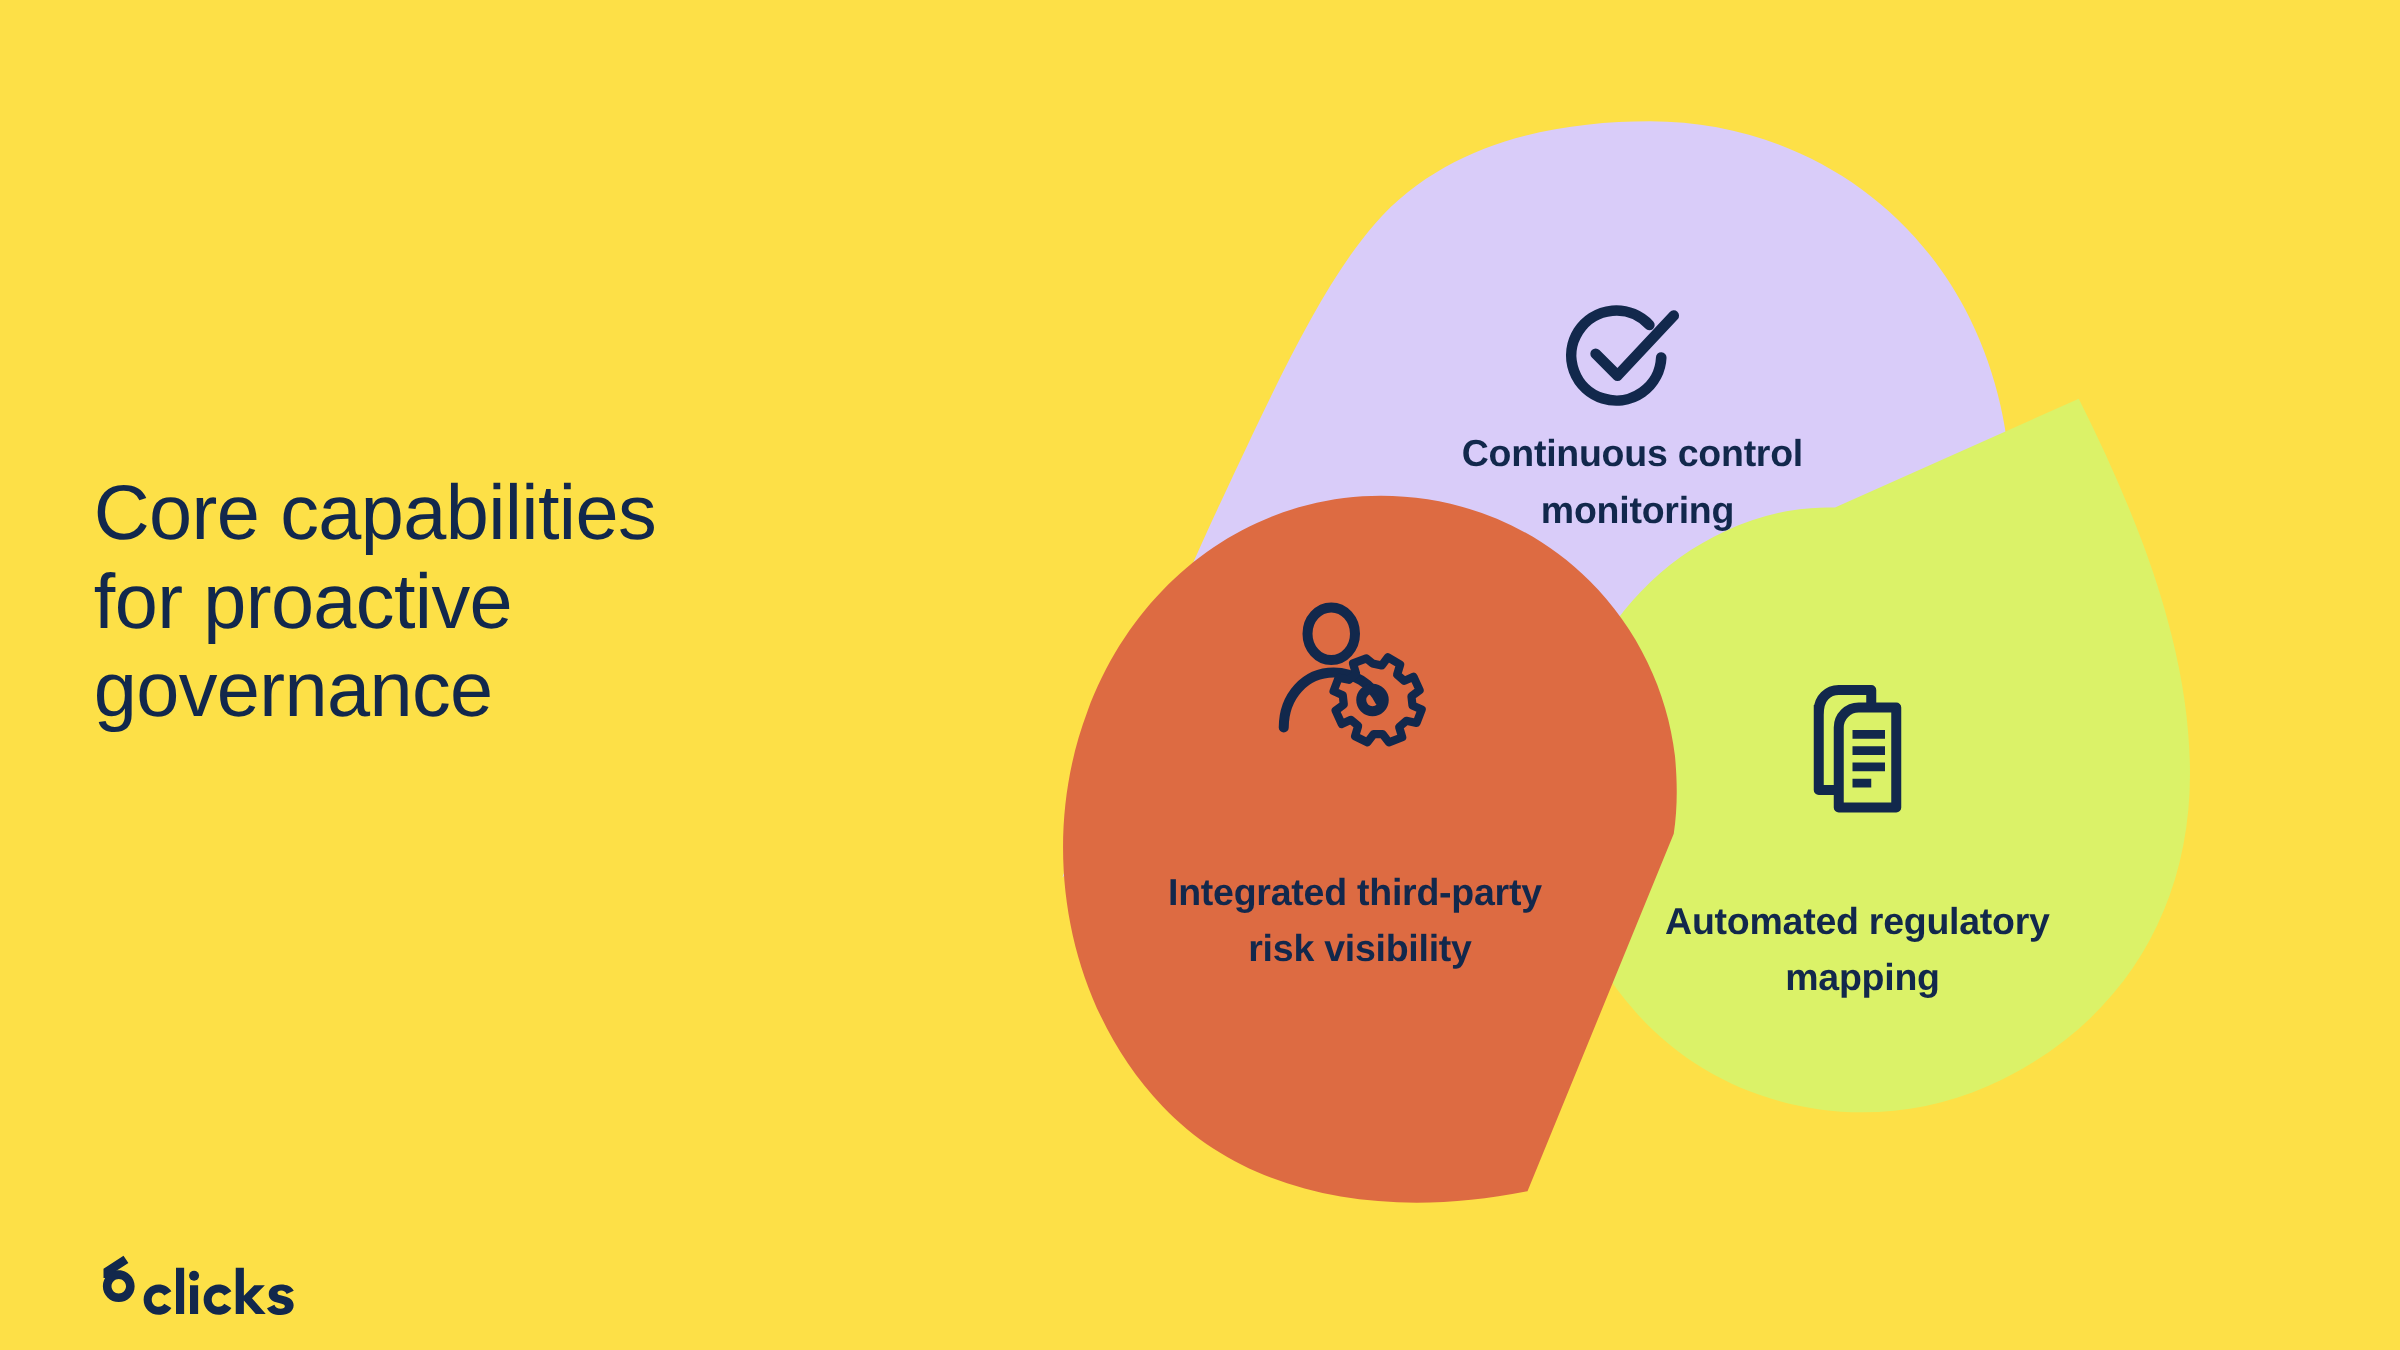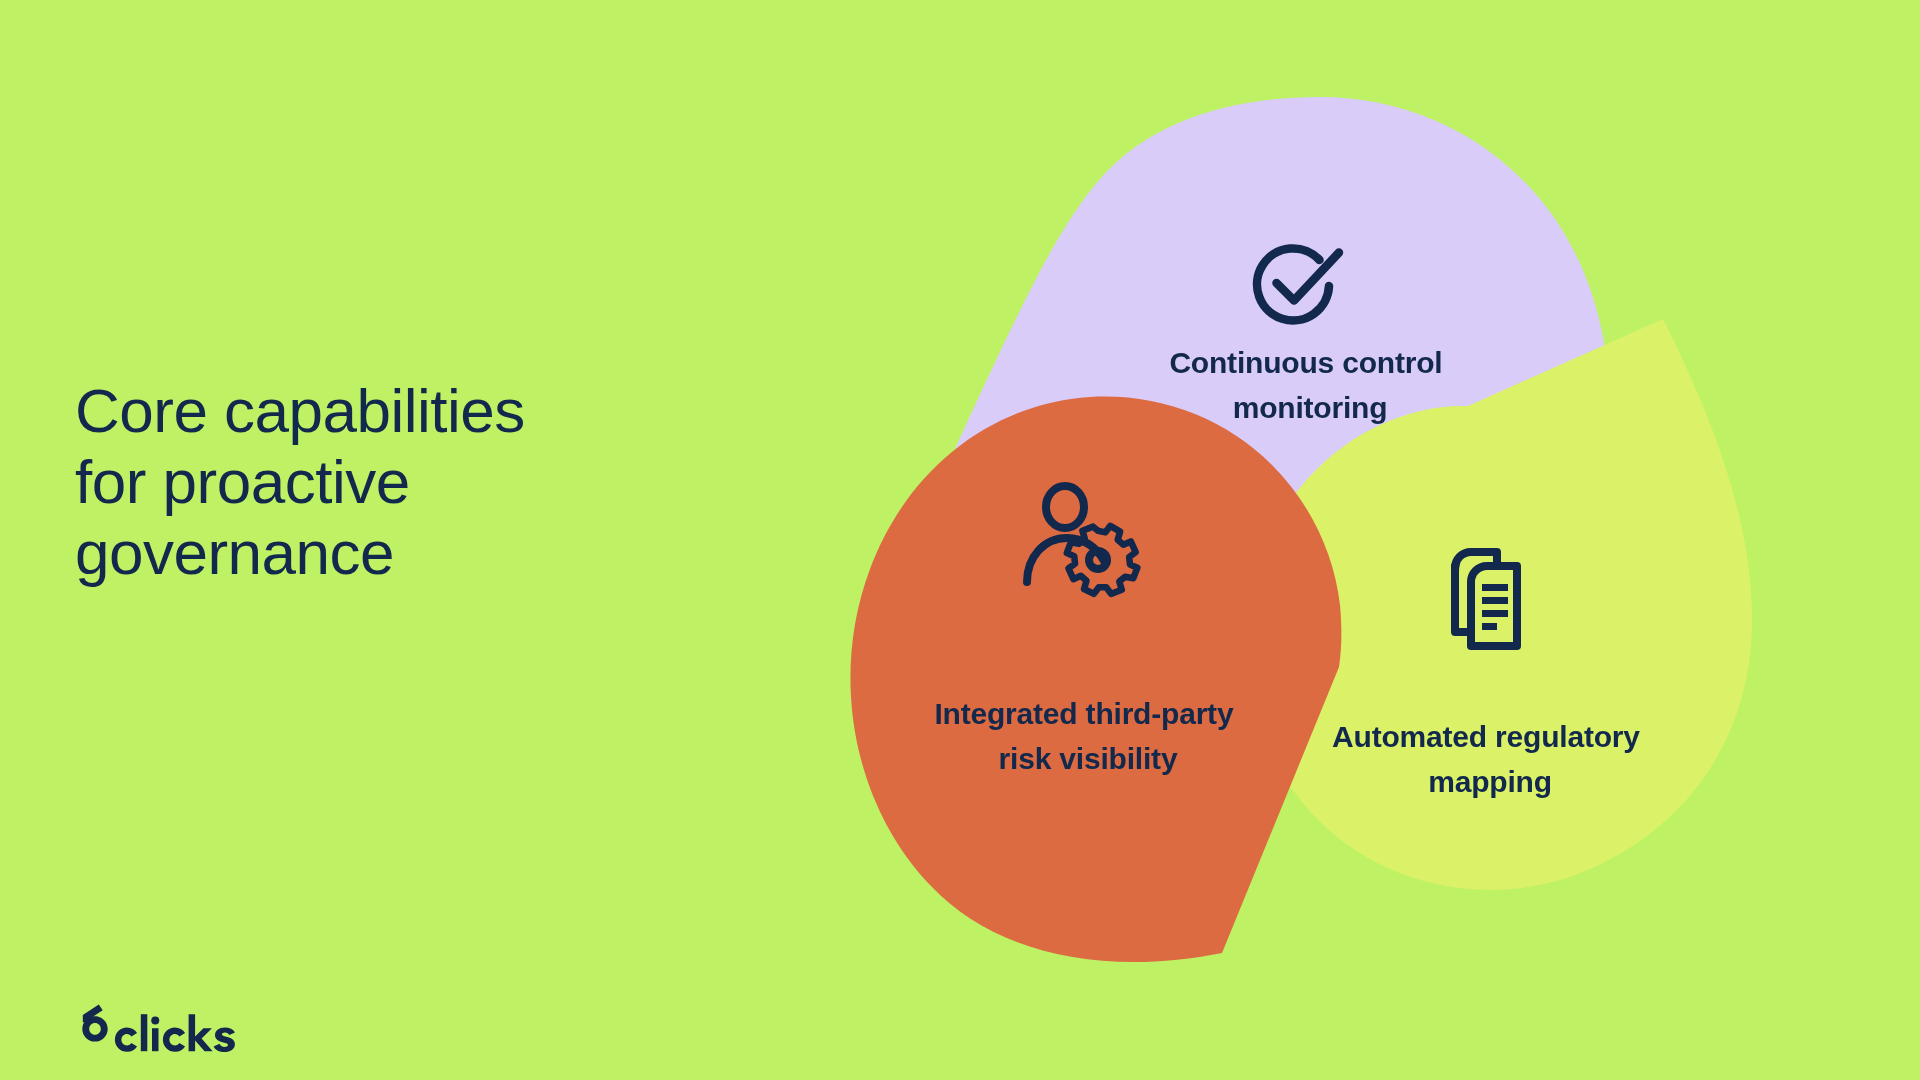--- a/index.html
+++ b/index.html
@@ -12,21 +12,21 @@
     width: 1920px;
     height: 1080px;
     overflow: hidden;
     font-family: "Liberation Sans", sans-serif;
     position: relative;
   }
 
   .slide {
     position: absolute;
     inset: 0;
-    background: #bef264;
+    background: #fde047;
   }
 
   
   .left-col {
     position: absolute;
     left: 0;
     top: 0;
     width: 700px;
     height: 1080px;
   }

